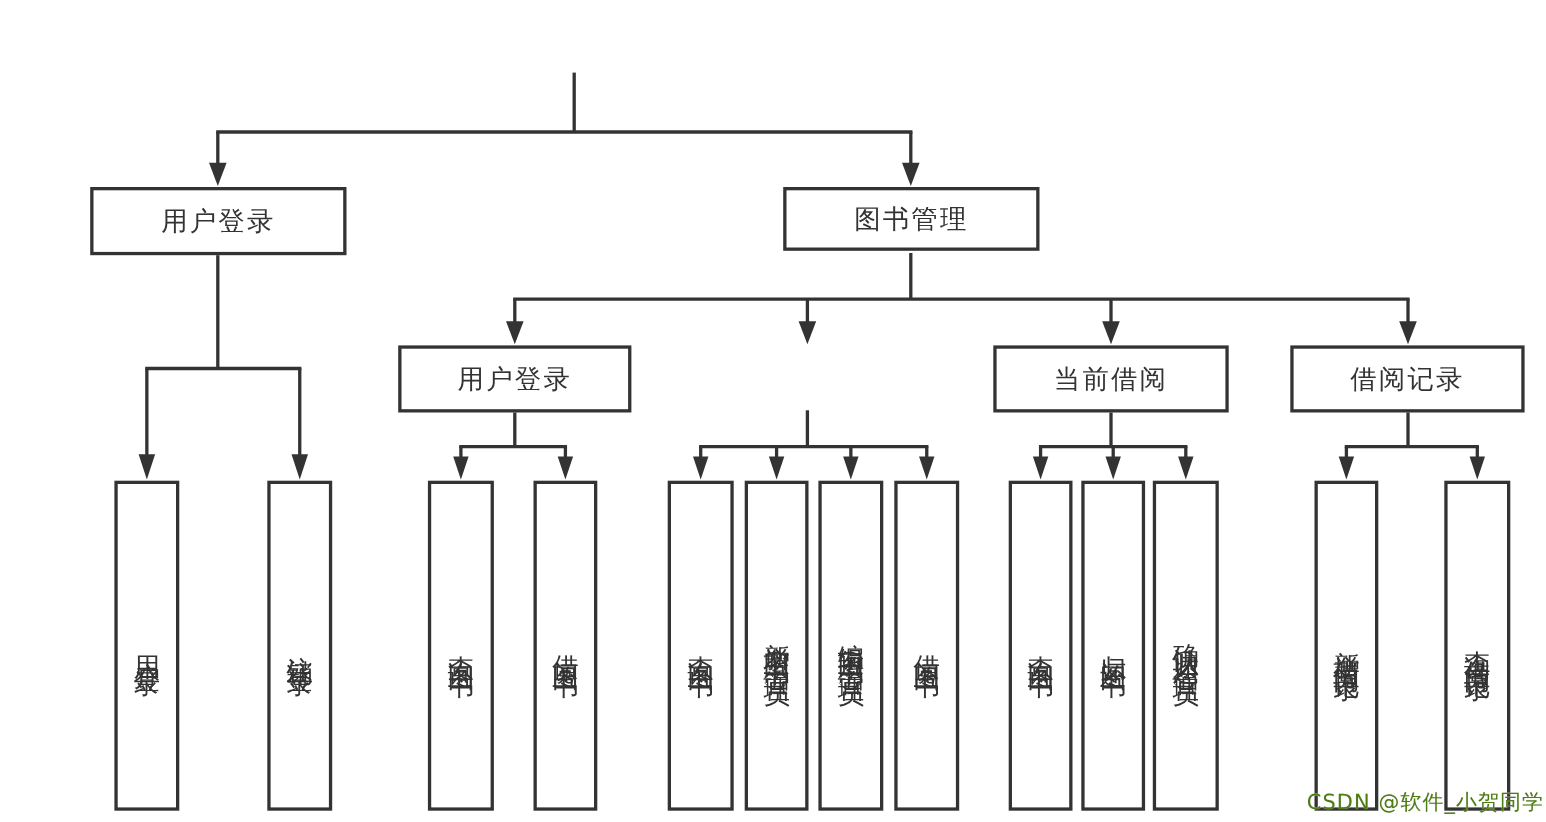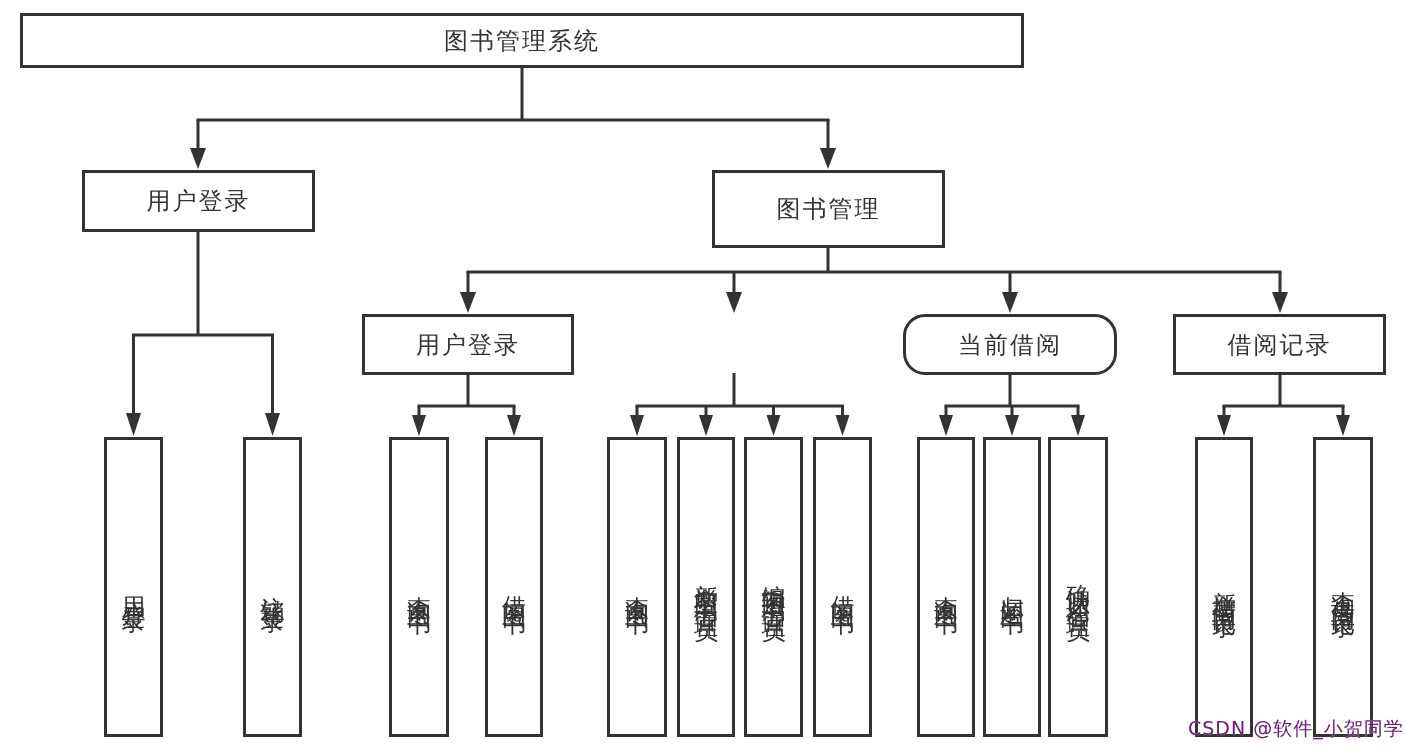--- a/index.html
+++ b/index.html
@@ -25,25 +25,25 @@
     text-orientation: mixed;
     font-size: 24px;
     letter-spacing: 5px;
     line-height: 1;
   }
 
   
   .n-root   { left: 20px;   top: 13px;  width: 1004px; height: 55px; }
   
   .n-login  { left: 82px;   top: 170px; width: 233px;  height: 62px; }
-  .n-mgmt   { left: 712px;  top: 170px; width: 233px;  height: 78px; }
+  .n-mgmt   { left: 712px;  top: 170px; width: 233px;  height: 58px; }
   
   .n-newbook { left: 362px;  top: 314px; width: 212px; height: 61px; }
   .n-borrow  { left: 629px;  top: 314px; width: 211px; height: 61px; }
-  .n-current { left: 903px;  top: 314px; width: 214px; height: 61px; border-radius: 22px; }
+  .n-current { left: 903px;  top: 314px; width: 214px; height: 61px; }
   .n-record  { left: 1173px; top: 314px; width: 213px; height: 61px; }
   
   .leaf { top: 437px; height: 300px; }
   .l-1  { left: 104px;  width: 59px; }
   .l-2  { left: 243px;  width: 59px; }
   .l-3  { left: 389px;  width: 60px; }
   .l-4  { left: 485px;  width: 58px; }
   .l-5  { left: 607px;  width: 60px; }
   .l-6  { left: 677px;  width: 58px; }
   .l-7  { left: 744px;  width: 59px; }
@@ -52,21 +52,21 @@
   .l-10 { left: 983px;  width: 58px; }
   .l-11 { left: 1048px; width: 60px; }
   .l-12 { left: 1195px; width: 58px; }
   .l-13 { left: 1313px; width: 60px; }
 
   .watermark {
     position: absolute;
     left: 1188px;
     top: 716px;
     z-index: 3;
-    color: #701a75;
+    color: #4d7c0f;
     font-size: 19px;
     letter-spacing: 1px;
     white-space: nowrap;
     text-shadow: 0 0 1px #d8d8da;
   }
 </style>
 </head>
 <body>
 
 <div class="canvas">
@@ -137,23 +137,20 @@
 
       <polygon points="939,415 953,415 946,436"></polygon>
       <polygon points="1005,415 1019,415 1012,436"></polygon>
       <polygon points="1071,415 1085,415 1078,436"></polygon>
 
       <polygon points="1217,415 1231,415 1224,436"></polygon>
       <polygon points="1336,415 1350,415 1343,436"></polygon>
     </g>
   </svg>
 
-  <div class="node h-node n-root">
-    <span>图书管理系统</span>
-  </div>
 
   <div class="node h-node n-login">
     <span>用户登录</span>
   </div>
   <div class="node h-node n-mgmt">
     <span>图书管理</span>
   </div>
 
   <div class="node h-node n-newbook">
     <span>用户登录</span>

